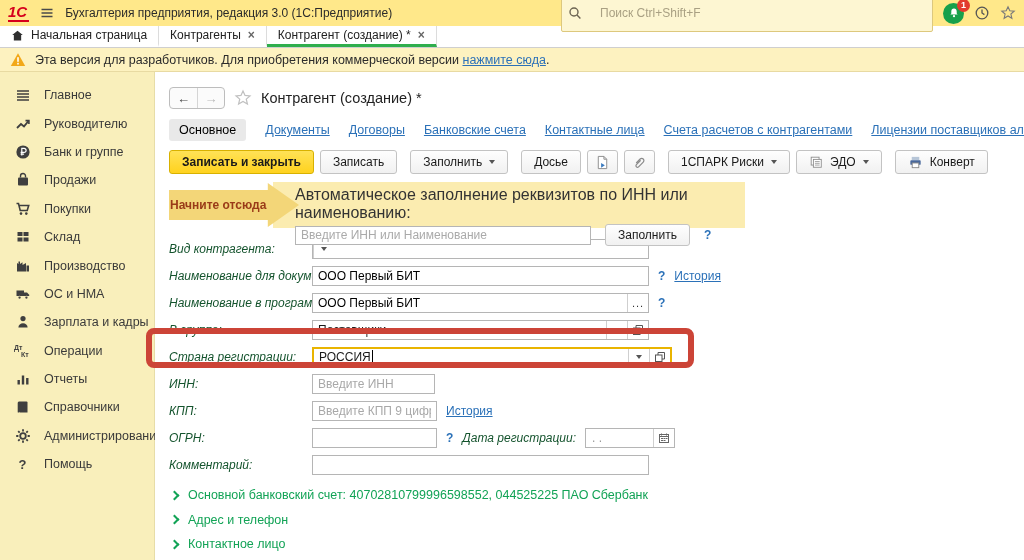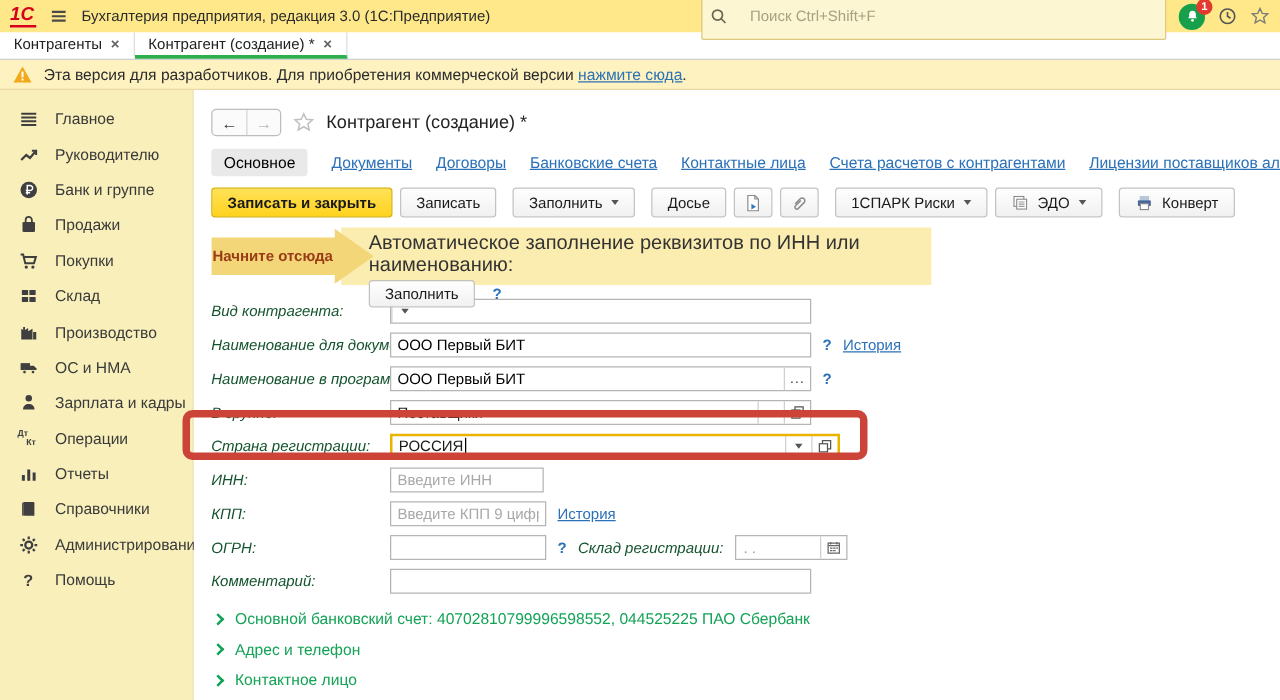--- a/index.html
+++ b/index.html
@@ -129,20 +129,28 @@
         </svg>
     </span>
     <span class="icn">
       <svg width="16" height="16" viewBox="0 0 16 16">
           <polygon points="8,1.8 9.8,5.7 14.2,6.1 10.9,9 11.9,13.3 8,11 4.1,13.3 5.1,9 1.8,6.1 6.2,5.7" fill="none" stroke="#7a7a7a" stroke-width="1.1"></polygon>
         </svg>
     </span>
   </div>
 
   <div class="tabbar">
+    <div class="tab">
+      <span class="icn">
+        <svg width="13" height="13" viewBox="0 0 16 16">
+            <path d="M8 2l6.5 5.5h-2V14H3.5V7.5h-2z" fill="#2f2f2f"></path>
+          </svg>
+      </span>
+      <span>Начальная страница</span>
+    </div>
     <div class="tab">
       <span>Контрагенты</span>
       <span class="x">×</span>
     </div>
     <div class="tab active">
       <span>Контрагент (создание) *</span>
       <span class="x">×</span>
     </div>
   </div>
 
@@ -365,20 +373,21 @@
         </button>
       </div>
 
       <div class="start-here">
         <div class="sh-arrow">
             <span>Начните отсюда</span>
           </div>
         <div class="sh-panel">
           <div class="sh-caption">Автоматическое заполнение реквизитов по ИНН или наименованию:</div>
           <div class="sh-row">
+            <input placeholder="Введите ИНН или Наименование" style="">
             <button class="btn">
                 <span>Заполнить</span>
               </button>
             <span class="help-q">?</span>
           </div>
         </div>
       </div>
 
       <div class="frm">
 
@@ -458,21 +467,21 @@
           </div>
           <a class="lnk aftergap">История</a>
         </div>
 
         <div class="frow">
           <span class="flabel">ОГРН:</span>
           <div class="field w125">
             <input style="">
           </div>
           <span class="help-q aftergap">?</span>
-          <span class="flabel aftergap" style="width:auto">Склад регистрации:</span>
+          <span class="flabel aftergap" style="width:auto">Дата регистрации:</span>
           <div class="field w90 aftergap">
             <span class="datedots">. .</span>
             <span class="fcell">
                 <svg width="12" height="12" viewBox="0 0 12 12">
                   <rect x="1.5" y="2.5" width="9" height="8" fill="none" stroke="#666"></rect>
                   <path d="M1.5 4.5h9" stroke="#666"></path>
                   <path d="M3.5 1.5v2M8.5 1.5v2" stroke="#666"></path>
                   <path d="M3 6.5h2M5.5 6.5h2M8 6.5h1.5M3 8.5h2M5.5 8.5h2" stroke="#666"></path>
                 </svg>
               </span>

